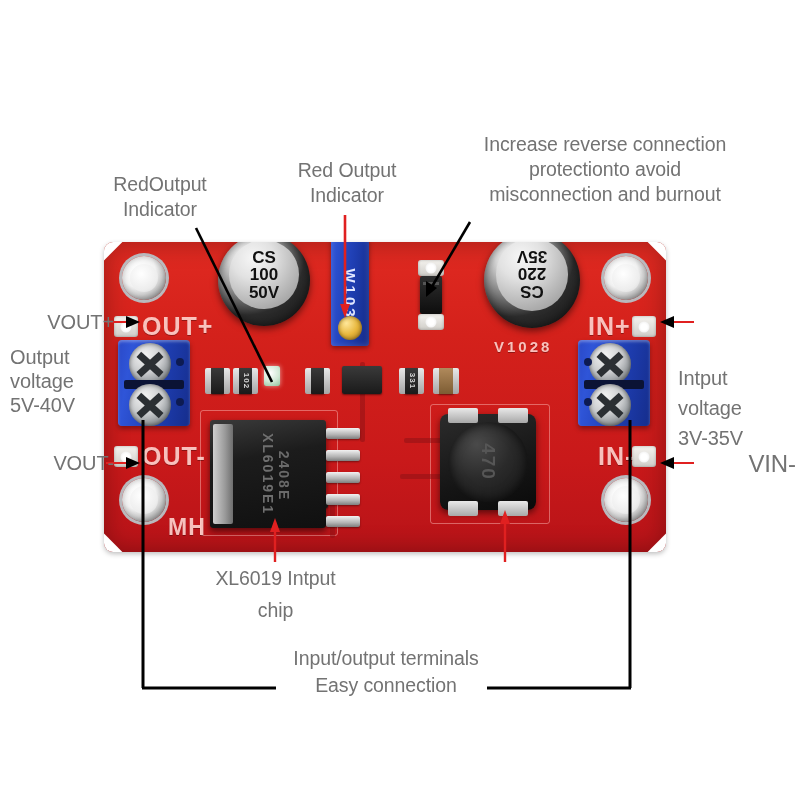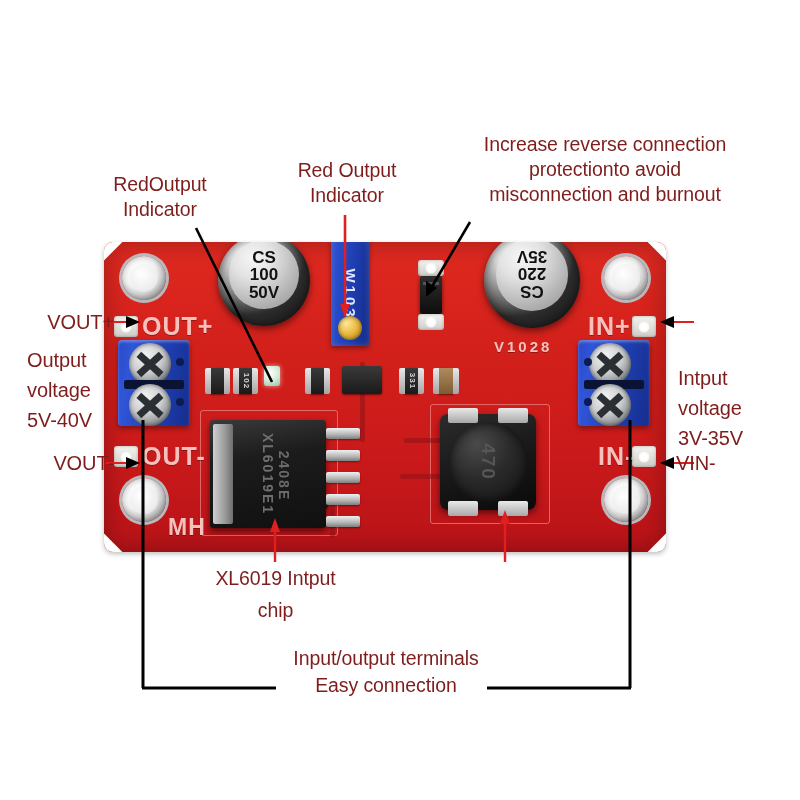--- a/index.html
+++ b/index.html
@@ -5,21 +5,21 @@
   html,body{margin:0;padding:0;}
   body{
     width:800px;height:800px;background:#ffffff;
     font-family:"Liberation Sans", sans-serif;
     overflow:hidden;position:relative;
   }
   #stage{position:absolute;left:0;top:0;width:800px;height:800px;}
 
   
   .anno{
-    position:absolute;color:#7f1d1d;font-size:19.5px;line-height:25px;
+    position:absolute;color:#737373;font-size:19.5px;line-height:25px;
     font-family:"Liberation Sans", sans-serif;white-space:pre-line;
     letter-spacing:-0.1px;
   }
   .anno.c{text-align:center;}
   .anno.l{text-align:left;}
   .anno.r{text-align:right;}
 
   
   .svgl{position:absolute;left:0;top:0;width:800px;height:800px;pointer-events:none;}
 
@@ -371,23 +371,23 @@
 
   <div class="anno c" style="left:440px;top:132px;width:330px;">Increase reverse connection
 protectionto avoid
 misconnection and burnout</div>
 
   <div class="anno r" style="left:-6px;top:310px;width:120px;font-size:20px;">VOUT+</div>
 
   <div class="anno r" style="left:-6px;top:451px;width:120px;font-size:20px;">VOUT-</div>
 
 
-  <div class="anno l" style="left:676px;top:451px;width:120px;font-size:20px;">VIN-</div>
-
-  <div class="anno l" style="left:10px;top:345px;width:110px;font-size:20px;line-height:30px;margin-left:17px;">Output
+  <div class="anno l" style="left:676px;top:451px;width:120px;font-size:24px;text-align:right;">VIN-</div>
+
+  <div class="anno l" style="left:10px;top:345px;width:110px;font-size:20px;line-height:24px;">Output
 voltage
 5V-40V</div>
 
   <div class="anno l" style="left:678px;top:363px;width:118px;font-size:20px;line-height:30px;">Intput
 voltage
 3V-35V</div>
 
   <div class="anno c" style="left:178px;top:562px;width:195px;line-height:32px;">XL6019 Intput
 chip</div>
 

